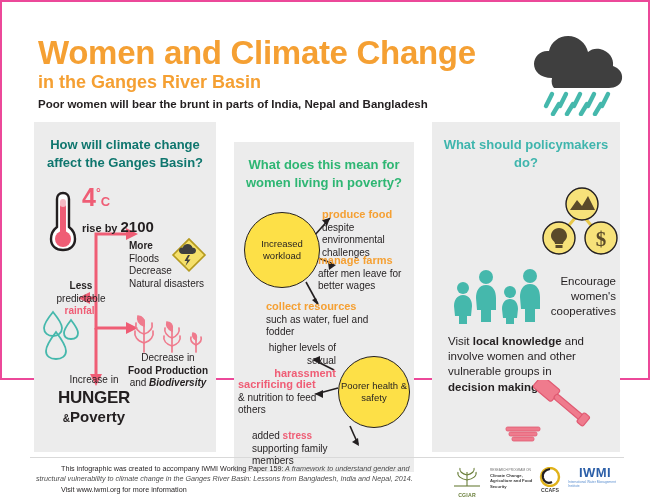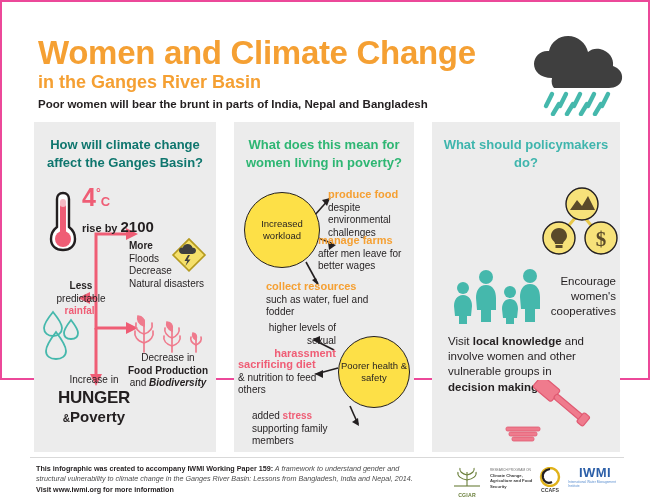--- a/index.html
+++ b/index.html
@@ -15,21 +15,21 @@
   .hdr-sub{color:#f5a033;font-size:18px;font-weight:bold;line-height:1.05;
        margin-top:4px;white-space:nowrap;}
   .hdr-tag{color:#231f20;font-size:11.5px;font-weight:bold;margin-top:6px;
        white-space:nowrap;}
 
   .cloud-wrap{position:absolute;left:528px;top:32px;width:96px;height:82px;}
 
   
   .col{position:absolute;top:120px;background:#ececec;box-sizing:border-box;}
   #col1{left:32px;width:182px;height:330px;}
-  #col2{left:232px;width:180px;height:330px;}
+  #col2{left:232px;width:180px;height:330px;margin-top:20px;}
   #col3{left:430px;width:188px;height:330px;}
 
   .col-head{text-align:center;font-size:13px;font-weight:bold;line-height:1.35;
        padding:14px 8px 0 8px;}
   #col1 .col-head{color:#0f766e;}
   #col2 .col-head{color:#2eb673;}
   #col3 .col-head{color:#3fb5ad;}
 
   .body-txt{position:absolute;color:#231f20;font-size:10px;line-height:1.25;}
   .b{font-weight:bold;}
@@ -59,42 +59,42 @@
   .c1-hp .pov{font-size:15px;font-weight:bold;}
   .c1-hp .amp{font-size:10px;font-weight:bold;}
 
   
   .bub{position:absolute;border-radius:50%;background:#fde047;
        border:1.6px solid #231f20;display:flex;align-items:center;
        justify-content:center;text-align:center;font-size:9.5px;color:#231f20;
        line-height:1.25;}
   #bub1{left:10px;top:70px;width:74px;height:74px;}
   #bub2{left:104px;top:214px;width:70px;height:70px;}
-  .c2-i1{position:absolute;left:94px;top:66px;width:96px;}
+  .c2-i1{position:absolute;left:88px;top:66px;width:96px;}
   .c2-i2{position:absolute;left:84px;top:112px;width:96px;}
   .c2-i3{position:absolute;left:32px;top:158px;width:120px;}
   .c2-i4{position:absolute;left:10px;top:200px;width:92px;text-align:right;}
   .c2-i5{position:absolute;left:4px;top:236px;width:96px;}
   .c2-i6{position:absolute;left:18px;top:288px;width:102px;}
 
   
   .c3-i1{position:absolute;left:16px;top:66px;width:104px;font-size:11.5px;
        line-height:1.3;}
   .c3-circles{position:absolute;left:110px;top:64px;width:76px;height:76px;}
   .people{position:absolute;left:20px;top:146px;}
   .c3-i2{position:absolute;left:114px;top:152px;width:70px;font-size:11.5px;
        line-height:1.3;text-align:right;}
   .c3-i3{position:absolute;left:16px;top:212px;width:150px;font-size:11.5px;
        line-height:1.32;}
   .gavel{position:absolute;left:68px;top:258px;}
 
   
   .foot{position:absolute;left:34px;top:462px;width:390px;
        font-size:7.2px;line-height:1.45;color:#4d4d4d;}
-  .foot .bb{font-weight:bold;color:#231f20;}
+  .foot .bb{font-weight:normal;color:#231f20;margin-left:25px;}
   .foot .ii{font-style:italic;}
   .logos{position:absolute;left:448px;top:462px;width:172px;height:34px;}
   .logo-cgiar-t{font-size:5.2px;font-weight:bold;color:#6a7f3a;text-align:center;
        letter-spacing:0.2px;}
   .ccafs-txt{font-size:4.2px;color:#3b3b3b;line-height:1.35;font-weight:bold;}
   .ccafs-txt .tiny{font-size:3.2px;color:#6f6f6f;font-weight:normal;}
   .ccafs-lbl{font-size:5.2px;font-weight:bold;color:#3b3b3b;text-align:center;}
   .iwmi-t{font-size:13px;font-weight:bold;color:#2c5fa8;letter-spacing:0.4px;
        line-height:1;text-align:center;}
   .iwmi-s{font-size:3.3px;color:#5b8fd0;line-height:1.3;margin-top:1px;}

